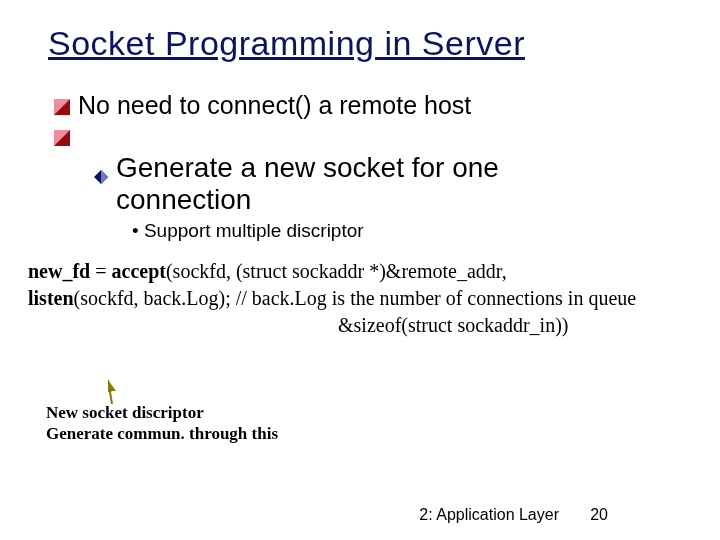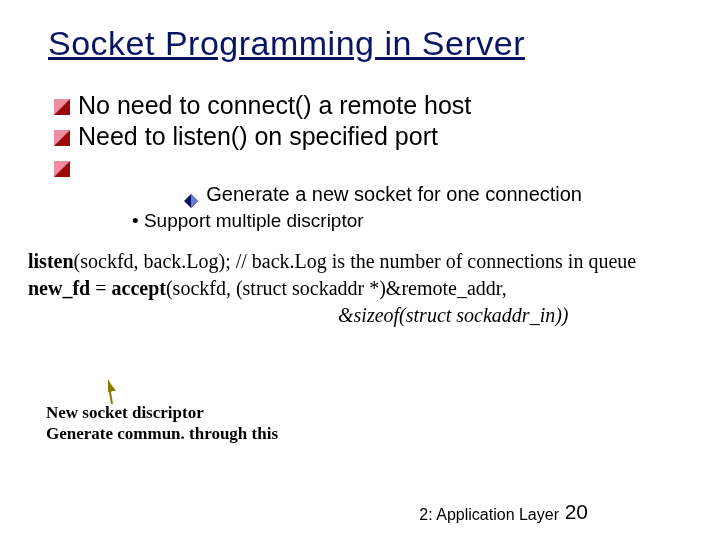--- a/index.html
+++ b/index.html
@@ -40,25 +40,24 @@
   .b1 .marker {
     display: inline-block;
     width: 16px;
     height: 16px;
     margin-right: 8px;
     margin-top: 8px;
     flex: 0 0 auto;
   }
   .b1 .marker svg { display:block; }
   .b2 {
-    font-size: 20px;
+    font-size: 28px;
     margin: 6px 0 4px 40px;
     display: flex;
     align-items: flex-start;
-    justify-content: flex-end;
   }
   .b2 .marker {
     display: inline-block;
     width: 14px;
     height: 14px;
     margin-right: 8px;
     margin-top: 7px;
     flex: 0 0 auto;
   }
   .b3 {
@@ -70,21 +69,21 @@
   }
   .code {
     margin-top: 16px;
     margin-left: -20px;
     font-family: "Times New Roman", Times, serif;
     font-size: 20px;
     line-height: 1.35;
   }
   .code .line { white-space: nowrap; }
   .code b { font-weight: bold; }
-  .code .indent { margin-left: 310px; font-style: italic; }
+  .code .indent { margin-left: 310px; }
   .annotation {
     position: absolute;
     left: 46px;
     top: 402px;
     font-family: "Comic Sans MS", cursive;
     font-size: 17px;
     font-weight: bold;
     line-height: 1.25;
   }
   .arrow {
@@ -95,22 +94,22 @@
   }
   .footer {
     position: absolute;
     bottom: 16px;
     right: 63px;
     font-size: 16px;
   }
   .pagenum {
     position: absolute;
     bottom: 16px;
-    right: 34px;
-    font-size: 21px;
+    right: 14px;
+    font-size: 16px;
   }
 </style>
 </head>
 <body>
 
 <div class="slide">
 
   <h1 class="title">Socket Programming in Server</h1>
 
   <div class="bullets">
@@ -118,29 +117,20 @@
     <div class="b1">
       <span class="marker">
         <svg width="16" height="16" viewBox="0 0 16 16">
           <rect x="0" y="0" width="16" height="16" fill="#9a0a0a"></rect>
           <path d="M0 0 L16 0 L0 16 Z" fill="#f08ca0"></path>
         </svg>
       </span>
       <span>No need to connect() a remote host</span>
     </div>
 
-    <div class="b1">
-      <span class="marker">
-        <svg width="16" height="16" viewBox="0 0 16 16">
-          <rect x="0" y="0" width="16" height="16" fill="#9a0a0a"></rect>
-          <path d="M0 0 L16 0 L0 16 Z" fill="#f08ca0"></path>
-        </svg>
-      </span>
-      <span>Need to listen() on specified port</span>
-    </div>
 
     <div class="b1">
       <span class="marker">
         <svg width="16" height="16" viewBox="0 0 16 16">
           <rect x="0" y="0" width="16" height="16" fill="#9a0a0a"></rect>
           <path d="M0 0 L16 0 L0 16 Z" fill="#f08ca0"></path>
         </svg>
       </span>
     </div>
 
@@ -155,24 +145,24 @@
     </div>
 
     <div class="b3">
       <span>Support multiple discriptor</span>
     </div>
 
   </div>
 
   <div class="code">
     <div class="line">
-      <b>listen</b><span>(sockfd, back.Log);   // back.Log is the number of connections in queue</span>
+      <b>new_fd</b><span> = </span><b>accept</b><span>(sockfd, (struct sockaddr *)&amp;remote_addr,</span>
     </div>
     <div class="line">
-      <b>new_fd</b><span> = </span><b>accept</b><span>(sockfd, (struct sockaddr *)&amp;remote_addr,</span>
+      <b>listen</b><span>(sockfd, back.Log);   // back.Log is the number of connections in queue</span>
     </div>
     <div class="line indent">
       <span>&amp;sizeof(struct sockaddr_in))</span>
     </div>
   </div>
 
   <svg class="arrow" width="40" height="28">
     <defs>
       <marker id="ah" markerWidth="8" markerHeight="8" refX="6" refY="3" orient="auto">
         <path d="M0,0 L6,3 L0,6 Z" fill="#8a7a00"></path>

